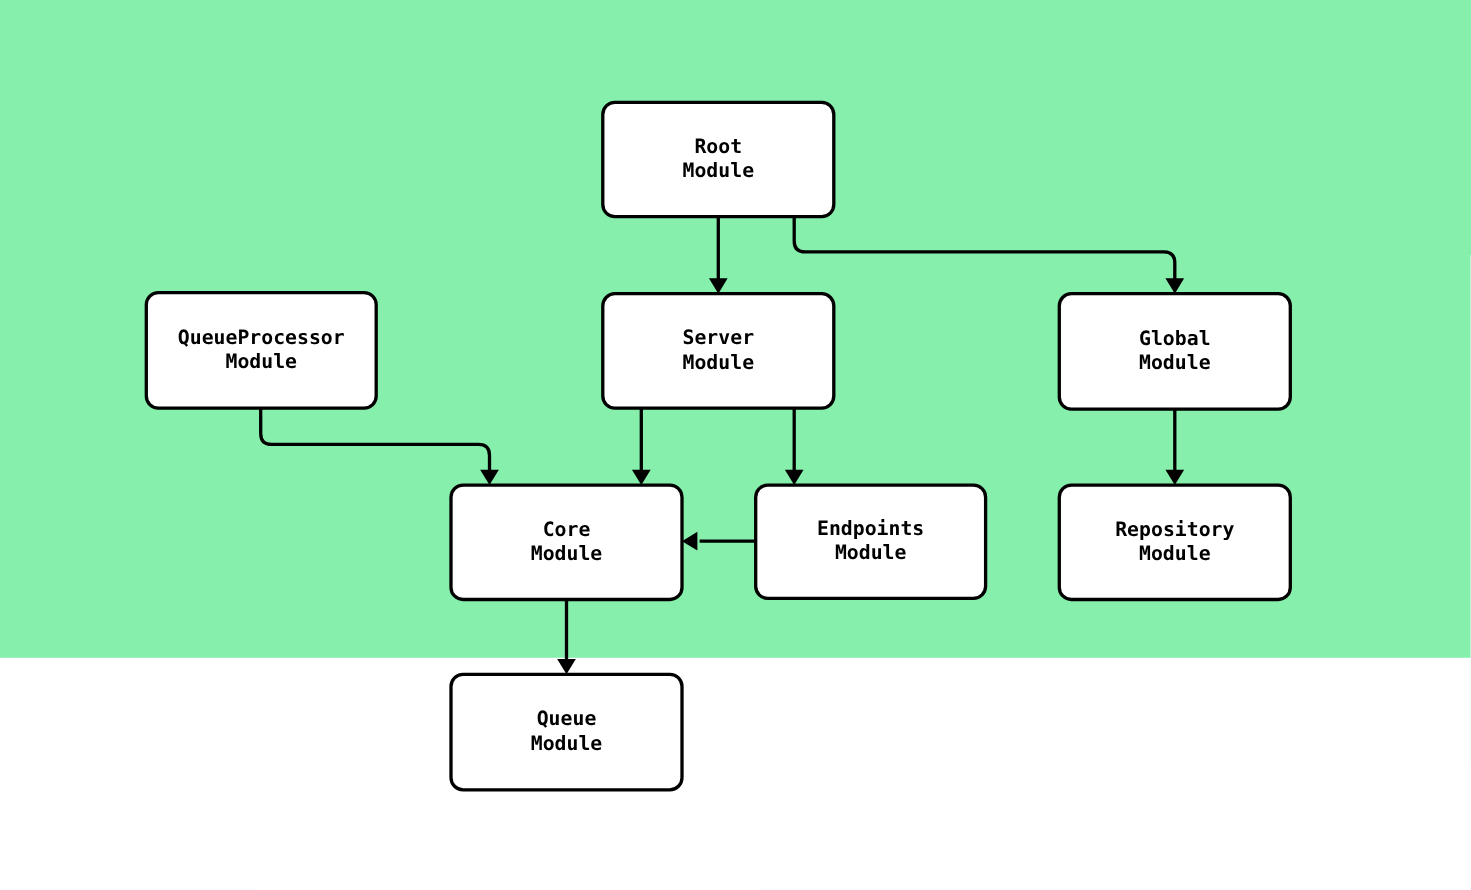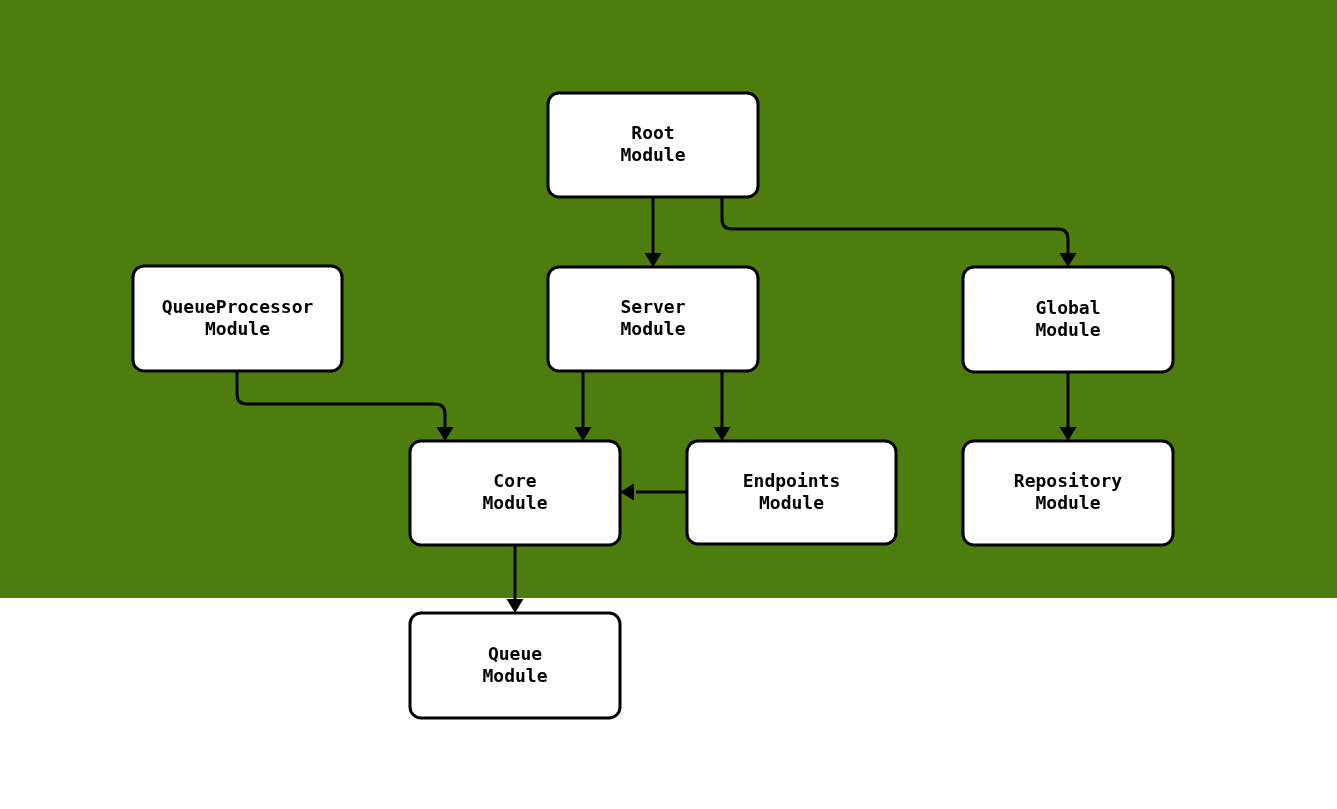--- a/index.html
+++ b/index.html
@@ -11,21 +11,21 @@
   body {
     width: 1337px;
     height: 809px;
     font-family: "DejaVu Sans Mono", "Liberation Mono", monospace;
     overflow: hidden;
   }
   #diagram-root {
     position: relative;
     width: 1337px;
     height: 598px;
-    background: #4d7c0f;
+    background: #86efac;
   }
   svg#diagram-canvas {
     display: block;
     width: 1337px;
     height: 809px;
   }
   .node-box {
     fill: #ffffff;
     stroke: #000000;
     stroke-width: 3;

